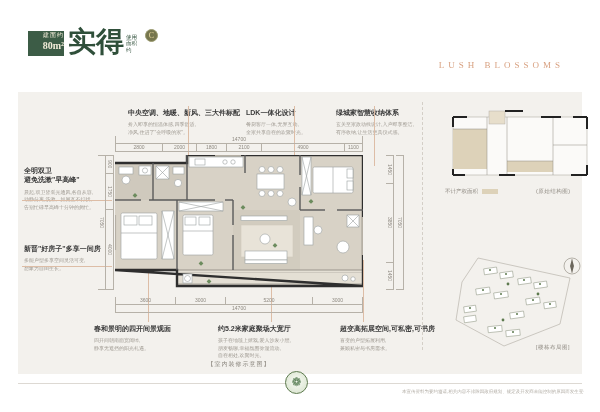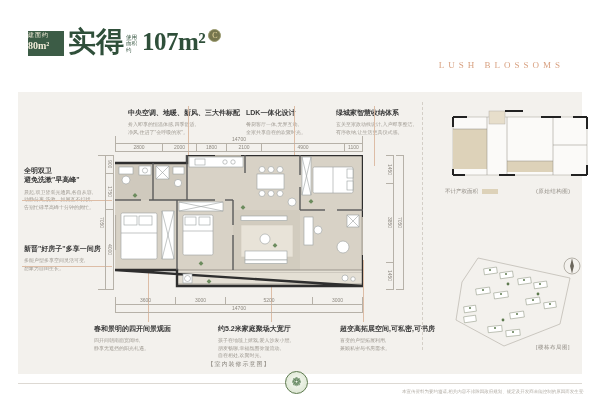--- a/index.html
+++ b/index.html
@@ -1,20 +1,20 @@
 <!DOCTYPE html>
 <html><head>
 <meta charset="utf-8">
 <style>
   * { margin:0; padding:0; box-sizing:border-box; }
   html,body { width:600px; height:412px; background:#ffffff; font-family:"Liberation Sans", sans-serif; }
   #poster { position:relative; width:600px; height:412px; background:#fff; overflow:hidden; }
 
   
-  .hdr-badge { position:absolute; left:28px; top:31px; width:36px; height:25px; background:#3c5c46; color:#f2ecd9; text-align:left; font-family:"Liberation Serif", serif; }
+  .hdr-badge { position:absolute; left:28px; top:31px; width:36px; height:25px; background:#3c5c46; color:#f2ecd9; text-align:right; font-family:"Liberation Serif", serif; }
   .hdr-badge .b1 { display:block; font-size:6px; line-height:9px; letter-spacing:1px; }
   .hdr-badge .b2 { display:block; font-size:10px; line-height:12px; font-weight:bold; }
   .hdr-title { position:absolute; left:68px; top:24px; height:32px; display:flex; align-items:flex-end; font-family:"Liberation Serif", serif; color:#2f4f3a; }
   .t-pre { font-size:28px; font-weight:bold; line-height:28px; }
   .t-small { font-size:5.5px; width:14px; line-height:1.15; color:#2f4f3a; margin:0 2px 3px 2px; }
   .t-area { font-size:25px; font-weight:bold; line-height:28px; letter-spacing:-0.5px; }
   .t-name { font-size:17px; font-weight:bold; color:#c4798c; margin-left:4px; line-height:26px; }
   .t-medal { width:13px; height:13px; border-radius:50%; background:#76764e; border:1px solid #9b9b70; color:#ead9a0; font-size:8px; line-height:11px; text-align:center; margin:0 0 14px 3px; font-family:"Liberation Serif", serif; }
   .hdr-sub { position:absolute; left:28px; top:57px; font-family:"Liberation Serif", serif; font-size:19px; font-weight:bold; color:#2f4f3a; letter-spacing:0.5px; }
   .hdr-tag { position:absolute; right:22px; top:41px; font-size:12.5px; font-weight:bold; color:#c95f36; letter-spacing:1px; font-family:"Liberation Serif", serif; }
@@ -56,21 +56,20 @@
 
 <div id="poster">
 
   <div class="hdr-badge">
     <span class="b1">建面约</span>
     <span class="b2">80m²</span>
   </div>
   <div class="hdr-title">
     <span class="t-pre">实得</span>
     <span class="t-small">使用面积约</span>
-    <span class="t-area">107m²</span>
     <span class="t-medal">C</span>
   </div>
   <div class="hdr-tag-en">LUSH BLOSSOMS</div>
 
   <div class="panel">
 
     <div class="co" style="left:110px; top:16px; width:112px;">
       <div class="ct">中央空调、地暖、新风、三大件标配</div>
       <div class="cd">拎入即享的恒温体感,四季舒适,
 净风,住进了"会呼吸的家"。</div>

